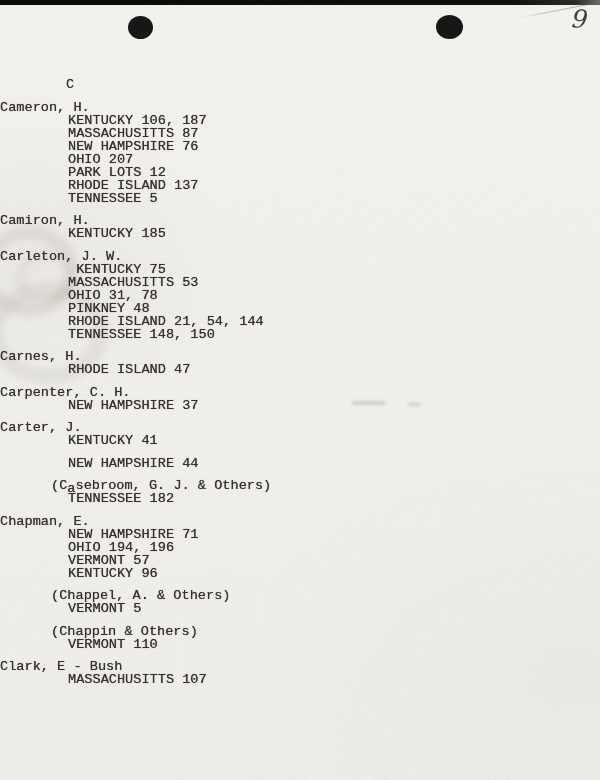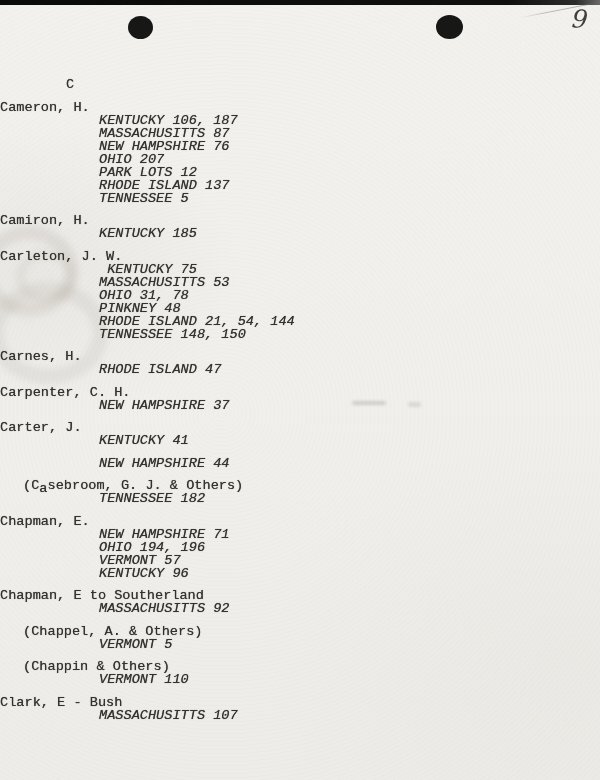--- a/index.html
+++ b/index.html
@@ -41,22 +41,22 @@
   .s1{left:352px;top:401px;width:34px;height:4px;}
   .s2{left:408px;top:402px;width:13px;height:5px;opacity:.7;}
   .content{
     position:absolute;left:0;top:78px;width:600px;
     font-size:13.6px;line-height:13px;color:#35322d;
   }
   .ln{white-space:pre;text-shadow:0 0 0.7px rgba(53,50,45,0.85);}
   .heading{padding-left:66px;margin-bottom:2px;}
   .entry{margin-top:9.5px;}
   .name{}
-  .name.paren{padding-left:23px;}
-  .ref{padding-left:99px;font-style:italic;}
+  .name.paren{padding-left:51px;}
+  .ref{padding-left:68px;}
   .subchar{position:relative;top:3px;}
   .overstrike{color:#26231f;text-shadow:0.6px 0 0 rgba(38,35,31,0.9),0 0 0.8px rgba(38,35,31,0.9);}
 </style>
 </head>
 <body>
 
 <div class="page">
   <div class="top-edge-bar"></div>
   <div class="punch punch-left"></div>
   <div class="punch punch-right"></div>
@@ -118,24 +118,20 @@
           <div class="ln ref">TENNESSEE 182</div>
         </div>
         <div class="entry">
           <div class="ln name">Chapman, E.</div>
           <div class="ln ref">NEW HAMPSHIRE 71</div>
           <div class="ln ref">OHIO 194, 196</div>
           <div class="ln ref">VERMONT 57</div>
           <div class="ln ref">KENTUCKY 96</div>
         </div>
         <div class="entry">
-          <div class="ln name">Chapman, E to Southerland</div>
-          <div class="ln ref">MASSACHUSITTS 92</div>
-        </div>
-        <div class="entry">
           <div class="ln name paren">(Chappel, A. &amp; Others)</div>
           <div class="ln ref">VERMONT 5</div>
         </div>
         <div class="entry">
           <div class="ln name paren">(Chappin &amp; Others)</div>
           <div class="ln ref">VERMONT 110</div>
         </div>
         <div class="entry">
           <div class="ln name">Clark, E - Bush</div>
           <div class="ln ref">MASSACHUSITTS 107</div>

